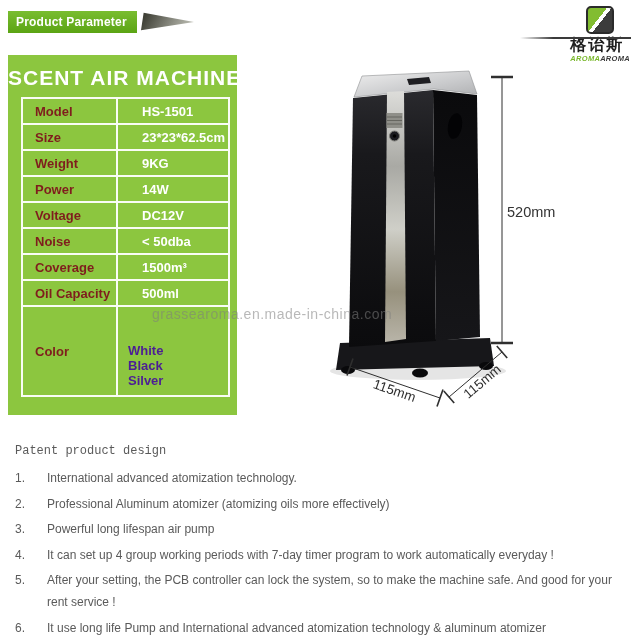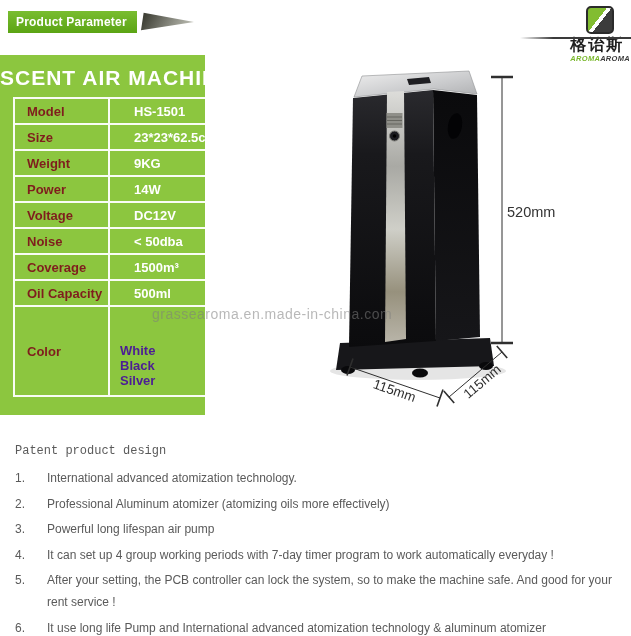--- a/index.html
+++ b/index.html
@@ -20,21 +20,21 @@
             background:linear-gradient(128deg,#82bd31 44%,#ffffff 44%,#ffffff 55%,#3c3c3c 55%); }
   .logo-text { display:flex; flex-direction:column; line-height:1; }
   .logo-cn { font-size:16px; font-weight:bold; color:#1f1f1f; letter-spacing:2px; white-space:nowrap; }
   .logo-en { font-size:7.5px; font-weight:bold; font-style:italic; letter-spacing:.3px; margin-top:2px; white-space:nowrap; }
   .logo-en .green { color:#7ab82d; }
   .logo-en .dark  { color:#3a3a3a; }
   .logo-underline { position:absolute; right:0; top:37px; width:111px; height:2px;
             background:linear-gradient(to right,rgba(58,58,58,0),#3a3a3a 30%); }
 
   
-  .panel { position:absolute; left:0; top:55px; width:205px; height:360px; background:#8cc63f; }
+  .panel { position:absolute; left:8px; top:55px; width:229px; height:360px; background:#8cc63f; }
   .panel-title { margin-top:11px; text-align:center; color:#fff; font-weight:bold;
             font-size:21px; letter-spacing:1px; white-space:nowrap; }
   .spec-table { position:absolute; left:13px; top:42px; width:209px;
             border:2px solid rgba(255,255,255,.95); }
   .spec-row { display:flex; height:26px; border-bottom:2px solid rgba(255,255,255,.95); }
   .spec-row:last-child { border-bottom:none; height:88px; }
   .spec-label { width:95px; border-right:2px solid rgba(255,255,255,.95); color:#7f1d1d;
             font-weight:bold; font-size:13px; display:flex; align-items:center; padding-left:12px; }
   .spec-value { flex:1; color:#fff; font-weight:bold; font-size:13px;
             display:flex; align-items:center; padding-left:24px; }

